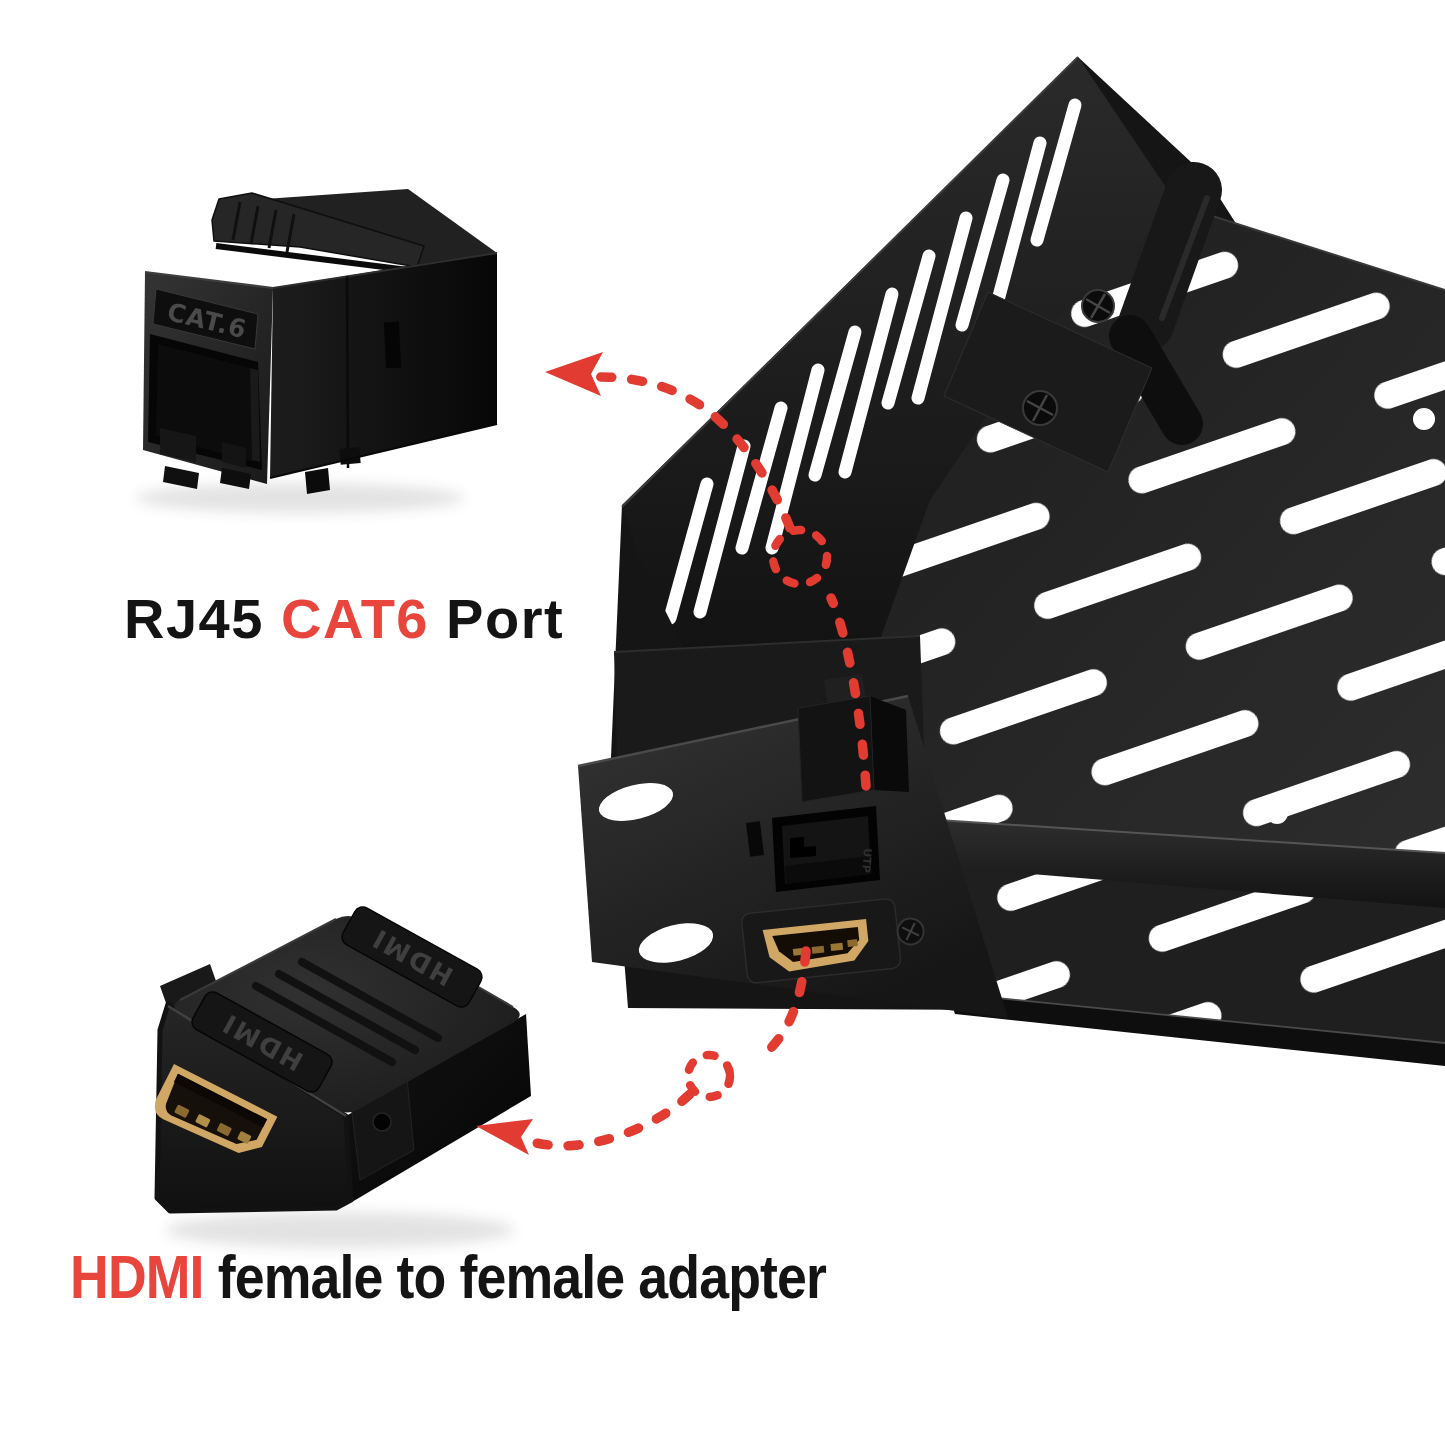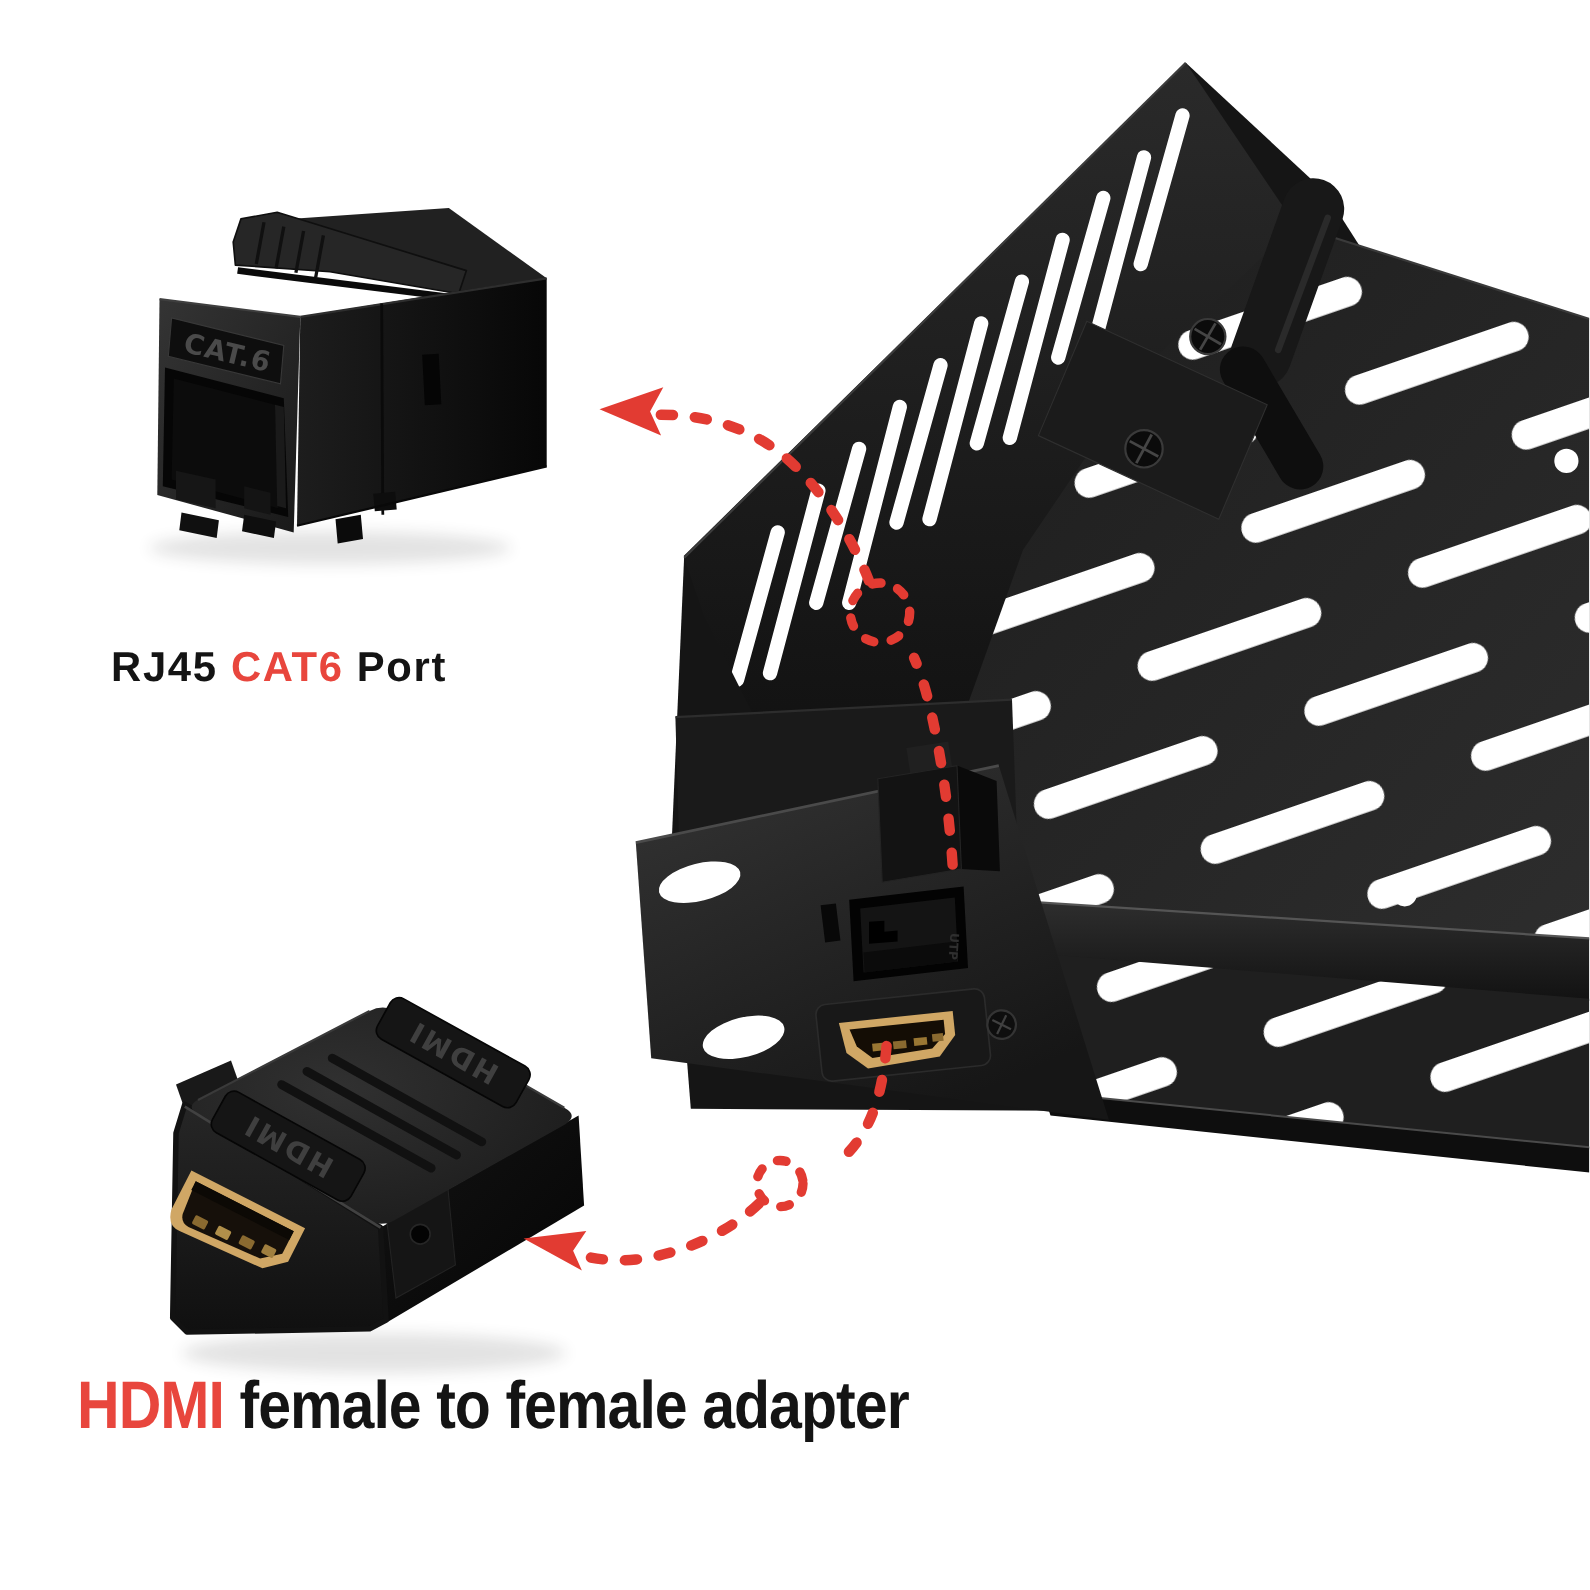--- a/index.html
+++ b/index.html
@@ -9,21 +9,21 @@
     --label-black:#141414;
     --gold:#d0a765;
   }
   html,body{margin:0;padding:0;}
   body{background:#fff;}
   .stage{position:relative;width:1445px;height:1445px;background:var(--background);
          font-family:"Liberation Sans",sans-serif;overflow:hidden;}
   .stage svg{position:absolute;left:0;top:0;}
   .cap{position:absolute;font-weight:bold;color:var(--label-black);white-space:nowrap;}
   .cap .hl{color:var(--label-red);}
-  #rj45-label{left:101px;top:586px;font-size:38px;letter-spacing:1.5px;}
+  #rj45-label{left:124px;top:586px;font-size:56px;letter-spacing:1.5px;}
   #hdmi-label{left:70px;top:1242px;font-size:61px;letter-spacing:-1px;
               transform:scaleX(0.88);transform-origin:0 0;}
   .dash{fill:none;stroke:var(--accent-red);stroke-width:9.5;stroke-dasharray:11 20;stroke-linecap:round;}
   .dashloop{fill:none;stroke:var(--accent-red);stroke-width:8.5;stroke-dasharray:8 16;stroke-linecap:round;}
   .arrowhead{fill:var(--accent-red);stroke:none;}
   .emboss{font-family:"DejaVu Sans","Liberation Sans",sans-serif;font-weight:bold;}
 </style>
 </head>
 <body>
 

